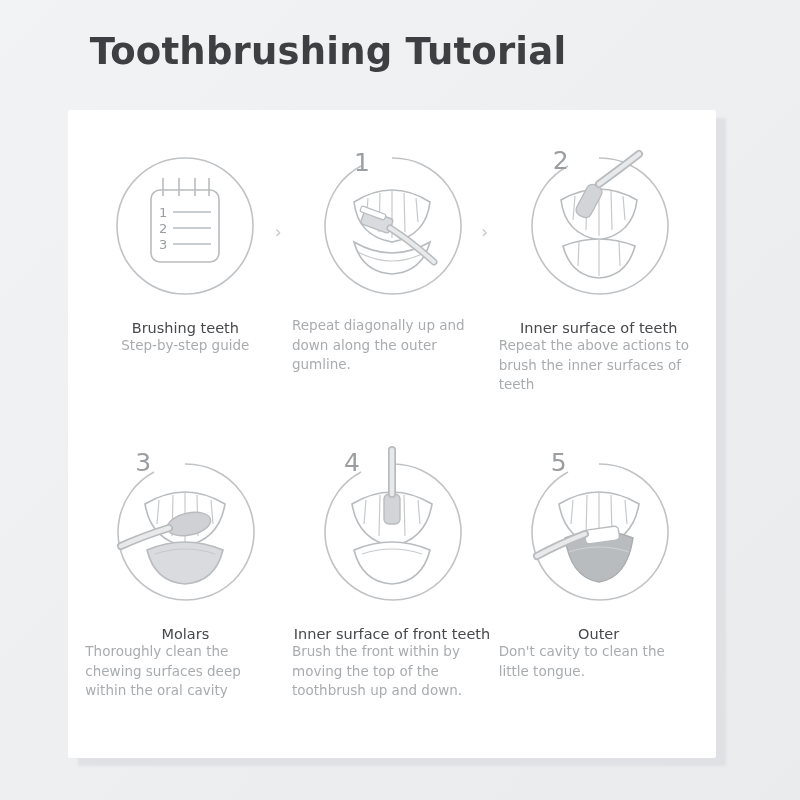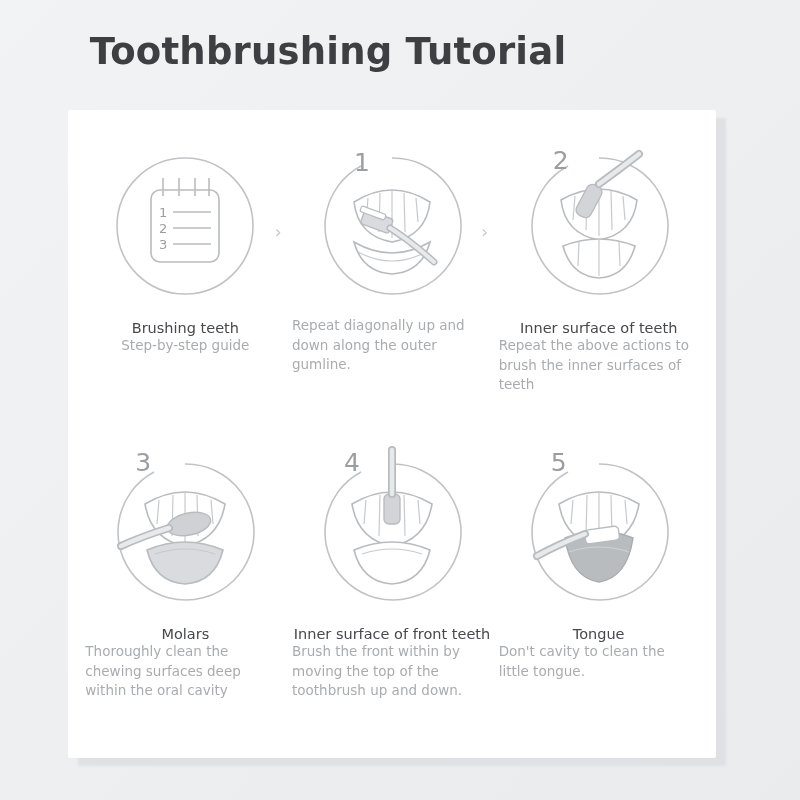--- a/index.html
+++ b/index.html
@@ -247,18 +247,18 @@
           <path d="M56 96 q34 -14 68 0 q-6 40 -34 44 q-28 -4 -34 -44 z" fill="#b9bcbf" stroke="#a9acaf" stroke-width="1.4"></path>
           <path d="M60 110 q30 -10 60 0" fill="none" stroke="#cfd1d4" stroke-width="1.2"></path>
           <g>
             <rect x="76" y="86" width="34" height="14" rx="4" transform="rotate(-8 93 93)" fill="#ffffff" stroke="#b9bcbf" stroke-width="1.4"></rect>
             <path d="M76 92 q-26 10 -48 22" fill="none" stroke="#b9bcbf" stroke-width="8" stroke-linecap="round"></path>
             <path d="M76 92 q-26 10 -48 22" fill="none" stroke="#e7e9eb" stroke-width="4.5" stroke-linecap="round"></path>
           </g>
         </svg>
         <div class="step-num" style="left:42px; top:6px;">5</div>
       </div>
-      <div class="caption">Tongue</div>
+      <div class="caption">Outer</div>
       <div class="desc">Don't cavity to clean the little tongue.</div>
     </div>
 
   </div>
 </div>
 
 </body></html>

